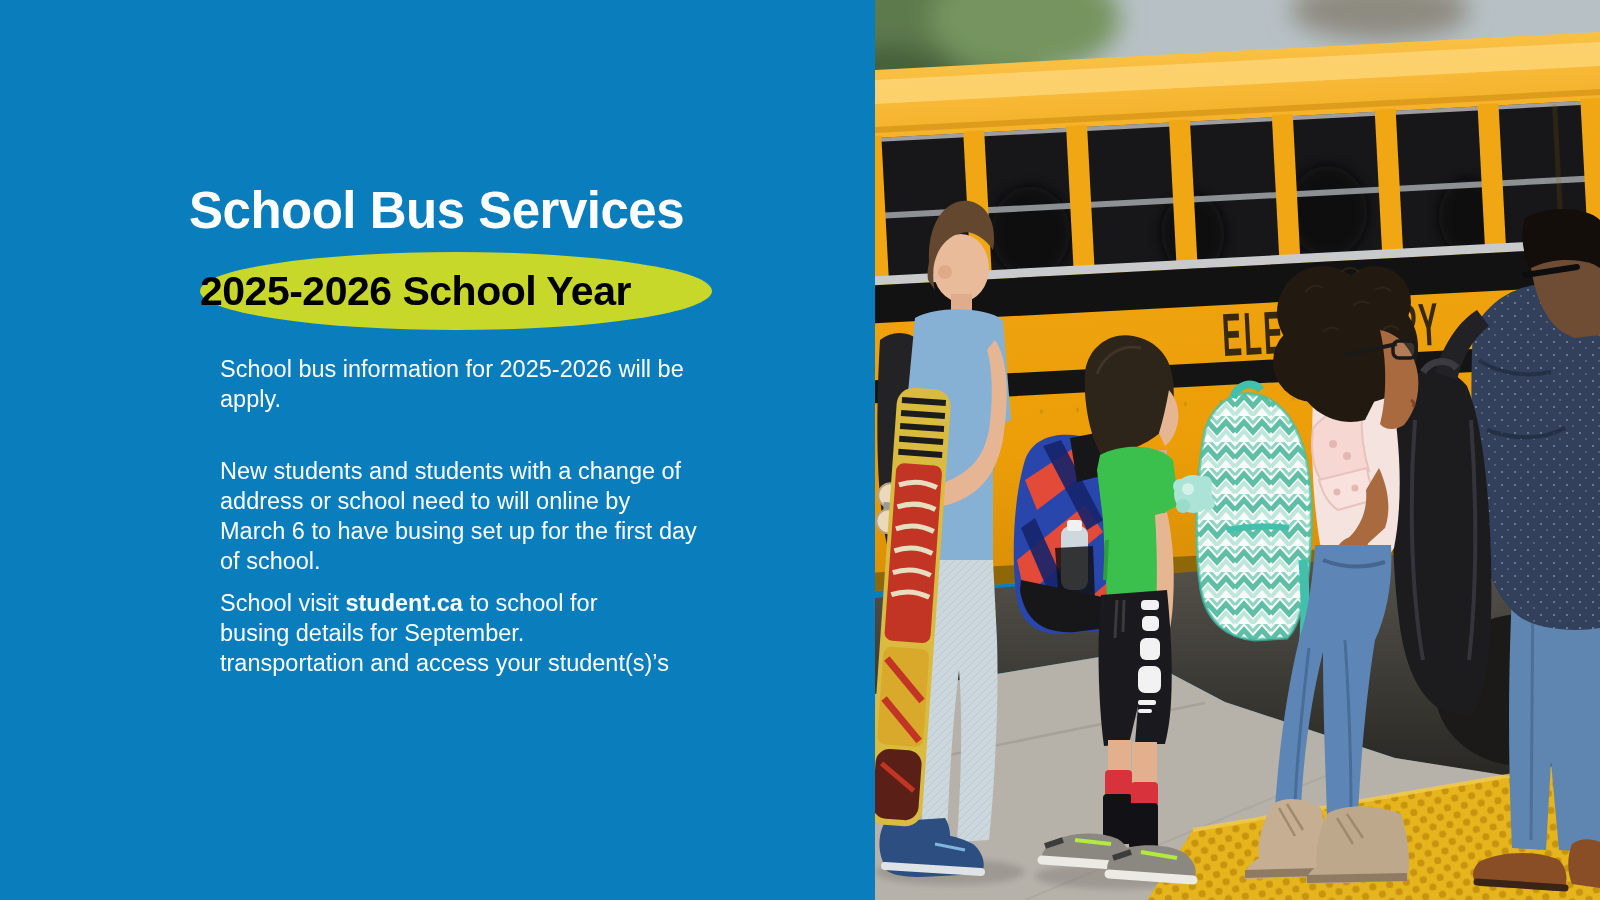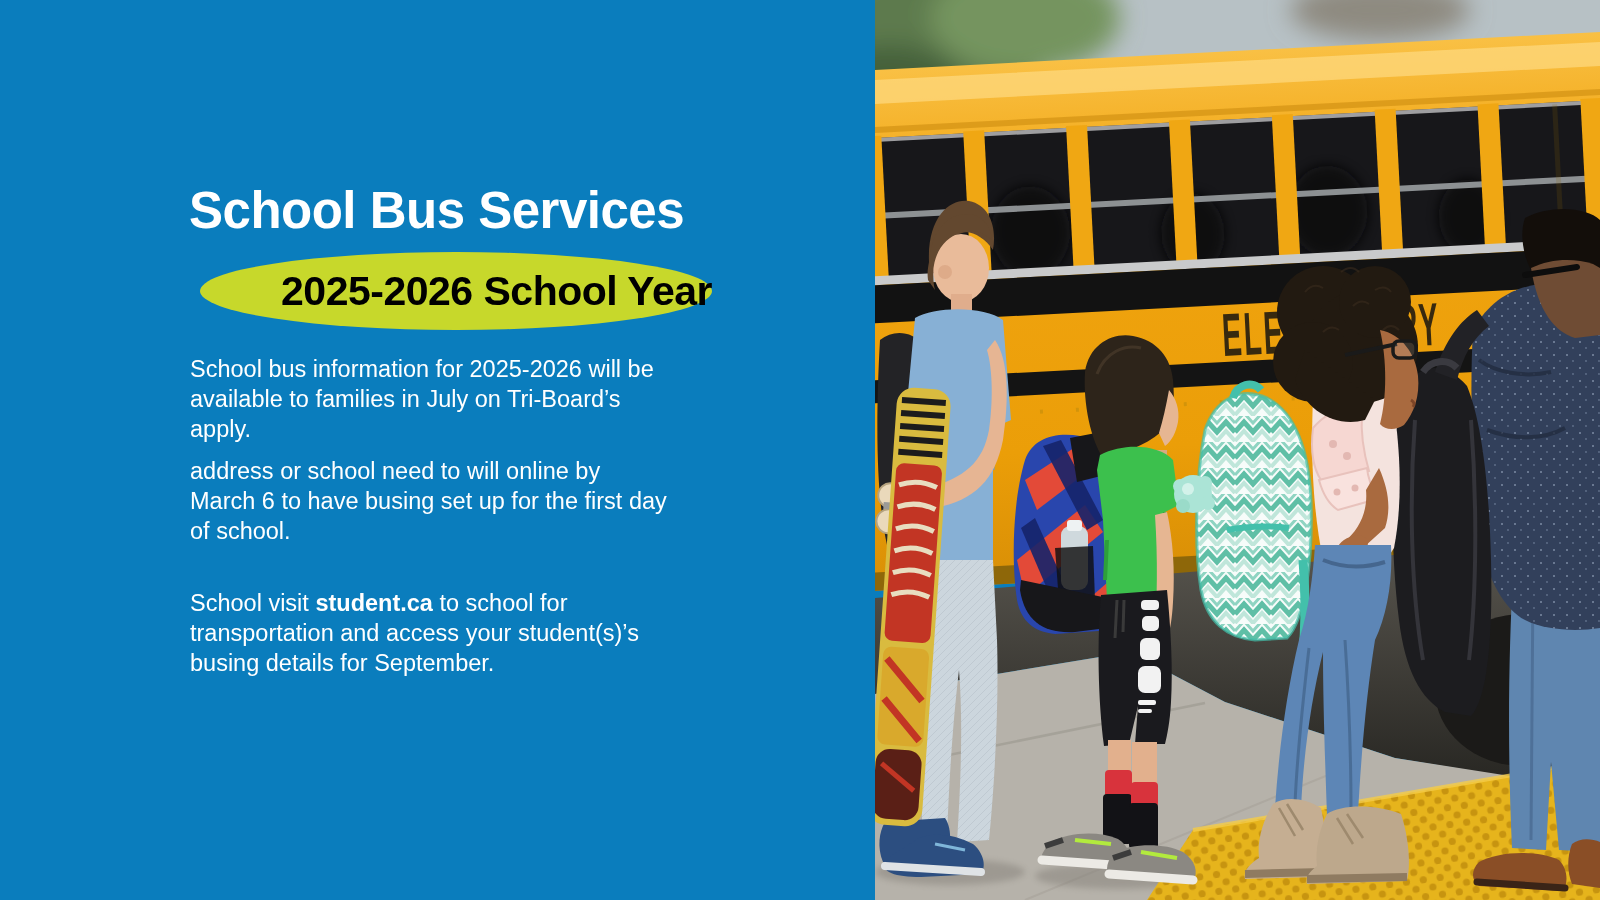--- a/index.html
+++ b/index.html
@@ -3,56 +3,56 @@
 <meta charset="utf-8">
 <style>
   html,body{margin:0;padding:0;background:#222;}
   .canvas{position:relative;width:1600px;height:900px;background:#0a7dbd;overflow:hidden;
           font-family:"Liberation Sans",sans-serif;}
   .left-panel{position:absolute;left:0;top:0;width:875px;height:900px;}
   .page-title{position:absolute;left:189px;top:181px;font-size:51px;font-weight:bold;
               color:#ffffff;letter-spacing:-0.5px;white-space:nowrap;}
   .year-badge{position:absolute;left:200px;top:252px;width:512px;height:78px;
               background:#c7d82b;border-radius:50%;display:flex;align-items:center;
-              justify-content:flex-end;}
+              justify-content:flex-start;}
   .year-badge span{font-size:41px;font-weight:bold;color:#000;letter-spacing:-0.5px;white-space:nowrap;}
   .para{position:absolute;left:190px;width:560px;color:#ffffff;font-size:23.5px;line-height:30px;}
-  .para div{white-space:nowrap;}
+  .para div{white-space:nowrap;margin-left:30px;}
   .p1{top:354px}.p2{top:456px}.p3{top:588px}
   .photo{position:absolute;right:0;top:0;width:725px;height:900px;}
   svg text{font-family:"Liberation Sans",sans-serif;}
 </style>
 </head>
 <body>
 
 <div class="canvas">
 
   <div class="left-panel">
     <div class="page-title">School Bus Services</div>
 
     <div class="year-badge">
       <span>2025-2026 School Year</span>
     </div>
 
     <div class="para p1">
       <div>School bus information for 2025-2026 will be</div>
-      <div>available to families in July on Tri-Board’s</div>
       <div>apply.</div>
     </div>
 
     <div class="para p2">
+      <div>New students and students with a change of</div>
       <div>address or school need to will online by</div>
       <div>March 6 to have busing set up for the first day</div>
       <div>of school.</div>
     </div>
 
     <div class="para p3">
       <div><span>School visit </span><b>student.ca</b><span> to school for</span></div>
+      <div>busing details for September.</div>
       <div>transportation and access your student(s)’s</div>
-      <div>busing details for September.</div>
     </div>
   </div>
 
   <div class="photo">
   <svg width="725" height="900" viewBox="0 0 725 900" xmlns="http://www.w3.org/2000/svg">
     <defs>
       <linearGradient id="busGrad" x1="0" y1="70" x2="0" y2="590" gradientUnits="userSpaceOnUse">
         <stop offset="0" stop-color="#f9c044"></stop>
             <stop offset="0.25" stop-color="#f1a511"></stop>
         <stop offset="0.75" stop-color="#eb9e08"></stop>

